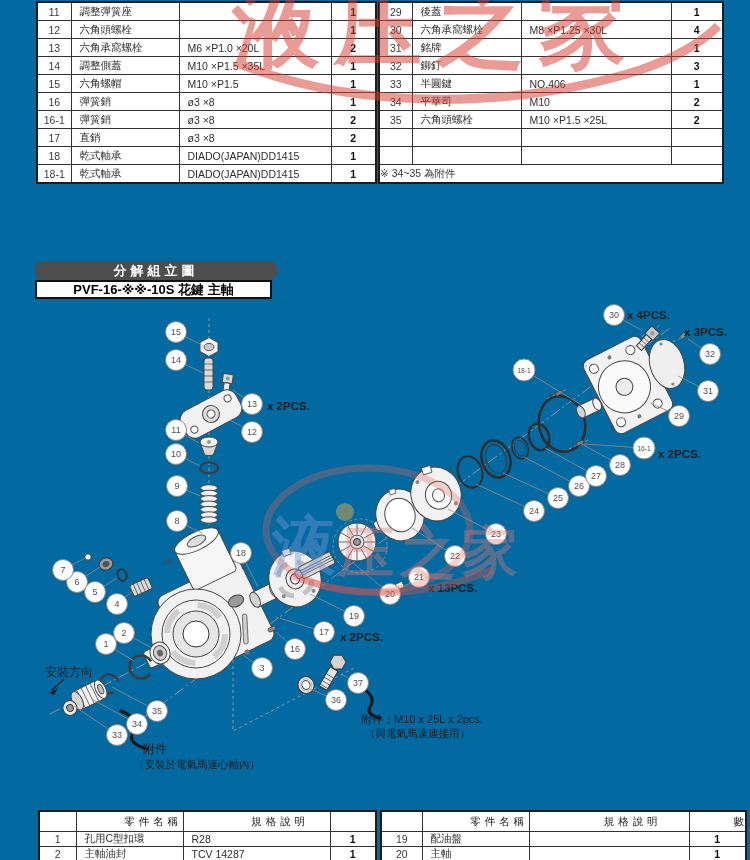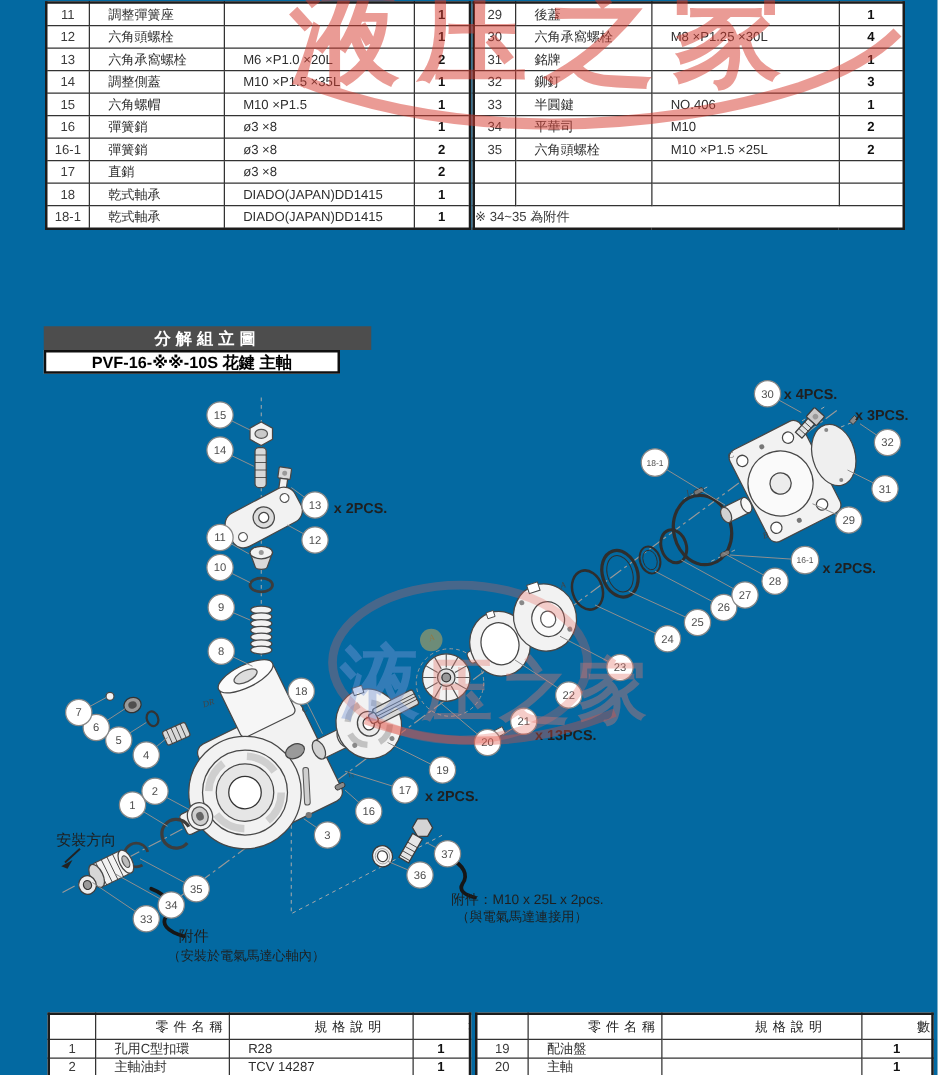--- a/index.html
+++ b/index.html
@@ -4,33 +4,33 @@
 <style>
   html,body{margin:0;padding:0;background:#e8e8e8;}
   #page{position:relative;width:750px;height:860px;background:#0369a1;overflow:hidden;
         font-family:"Liberation Sans","DejaVu Sans",sans-serif;}
   
   table{border-collapse:collapse;position:absolute;table-layout:fixed;
         font-size:10.5px;color:#2e2e2e;z-index:1;background:#fff;}
   table{border:2px solid #1c1c1c;}
   td,th{border:1px solid #333;height:17px;overflow:hidden;white-space:nowrap;padding:0;}
   td:nth-child(1){text-align:center;color:#3a3a3a;}
-  td:nth-child(2),td:nth-child(3){padding-left:15px;text-align:left;}
+  td:nth-child(2),td:nth-child(3){padding-left:8px;text-align:left;}
   td:nth-child(4){text-align:center;font-weight:bold;color:#111;}
   tr.foot td{text-align:left;font-weight:400;}
   #tbl-bl td,#tbl-br td{height:14px;}
   #tbl-bl th,#tbl-br th{height:19px;font-weight:400;color:#222;letter-spacing:.5px;padding-left:44px;}
   #tbl-tl{left:36px;top:1px;width:339px;}
   #tbl-tr{left:378px;top:1px;width:344px;}
   #tbl-bl{left:38px;top:810px;width:337px;}
   #tbl-br{left:380px;top:810px;width:365px;}
   
   .bar{position:absolute;background:#4d4d4d;color:#fff;display:flex;align-items:center;
        justify-content:center;font-weight:bold;z-index:2;box-sizing:border-box;}
-  #dt-bar{left:35px;top:261px;width:262px;height:19px;font-size:13px;letter-spacing:4px;}
+  #dt-bar{left:35px;top:261px;width:242px;height:19px;font-size:13px;letter-spacing:4px;border-radius:8px;}
   #dt-sub{position:absolute;left:35px;top:280px;width:237px;height:19px;background:#fff;
           border:2px solid #101010;box-sizing:border-box;display:flex;align-items:center;
           justify-content:center;font-weight:bold;font-size:13px;color:#000;z-index:2;}
   #bt-bar{left:32px;top:788px;width:306px;height:17px;font-size:12.5px;letter-spacing:1px;}
   
   #diagram{position:absolute;left:0;top:0;width:750px;height:860px;z-index:3;pointer-events:none;}
   .leader{stroke:#8f8f8f;stroke-width:.8;}
   .cc{fill:#fff;stroke:#878787;stroke-width:1;}
   .ct{font-size:9px;fill:#4f4f4f;text-anchor:middle;}
   .cts{font-size:6.8px;}

